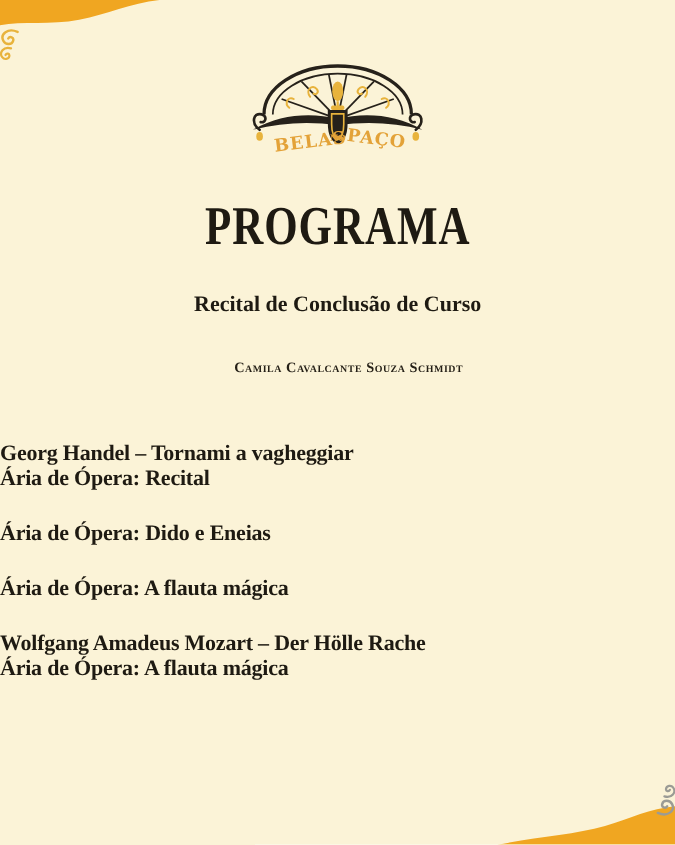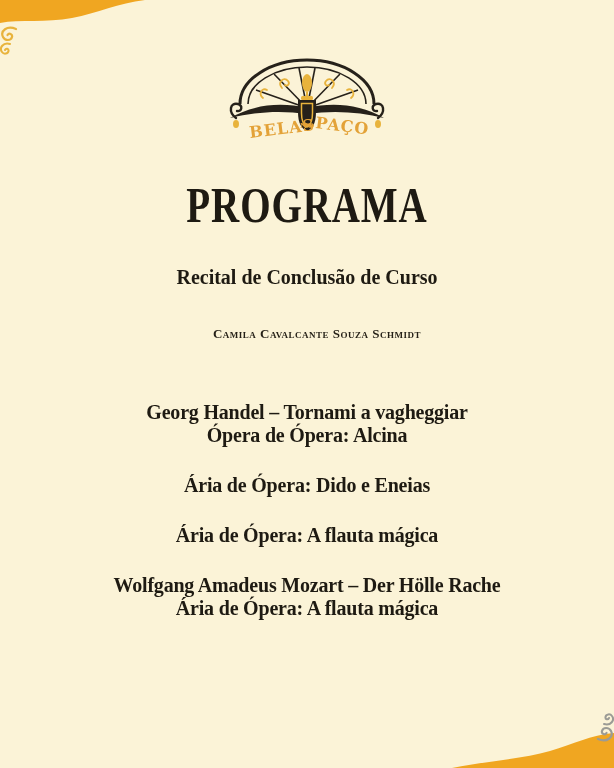--- a/index.html
+++ b/index.html
@@ -56,21 +56,21 @@
     font-size: 13px;
     letter-spacing: 0.5px;
     color: #241F16;
     margin-left: 20px;
   }
 
   
   .program {
     position: absolute;
     top: 401px; left: 0; right: 0;
-    text-align: center;
+    text-align: left;
   }
   .program-item {
     margin-bottom: 27px;
     font-weight: 700;
     font-size: 20px;
     line-height: 23px;
     color: #1E1A12;
     letter-spacing: -0.2px;
   }
   .program-item:last-child { margin-bottom: 0; }
@@ -146,21 +146,21 @@
     </svg>
   </div>
 
   <div class="title">PROGRAMA</div>
   <div class="subtitle">Recital de Conclusão de Curso</div>
   <div class="performer">Camila Cavalcante Souza Schmidt</div>
 
   <div class="program">
     <div class="program-item">
       <div>Georg Handel – Tornami a vagheggiar</div>
-      <div>Ópera de Ópera: Alcina</div>
+      <div>Ária de Ópera: Recital</div>
     </div>
     <div class="program-item">
       <div>Ária de Ópera: Dido e Eneias</div>
     </div>
     <div class="program-item">
       <div>Ária de Ópera: A flauta mágica</div>
     </div>
     <div class="program-item">
       <div>Wolfgang Amadeus Mozart – Der Hölle Rache</div>
       <div>Ária de Ópera: A flauta mágica</div>

